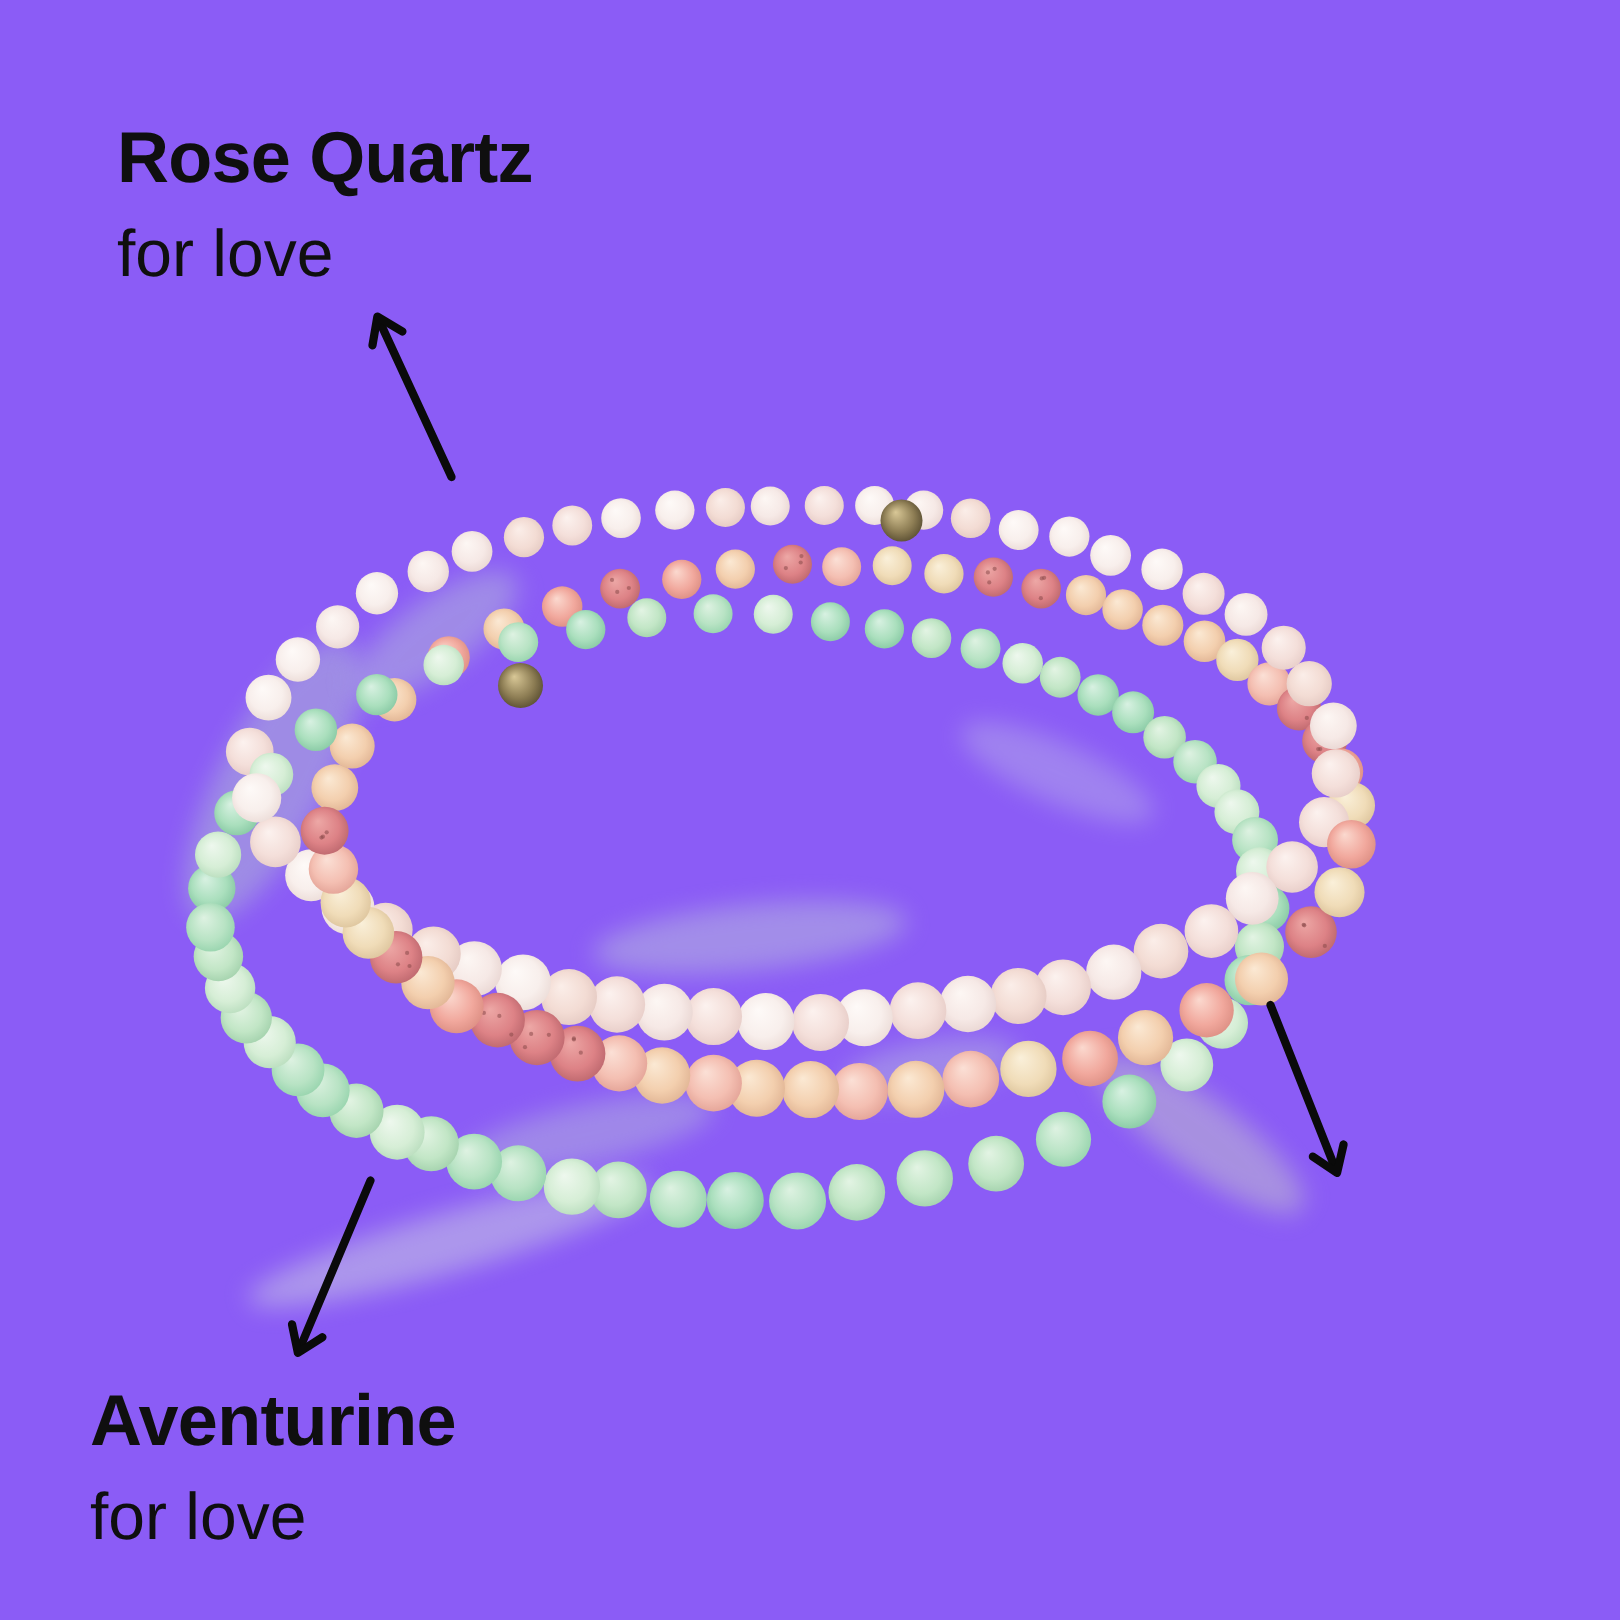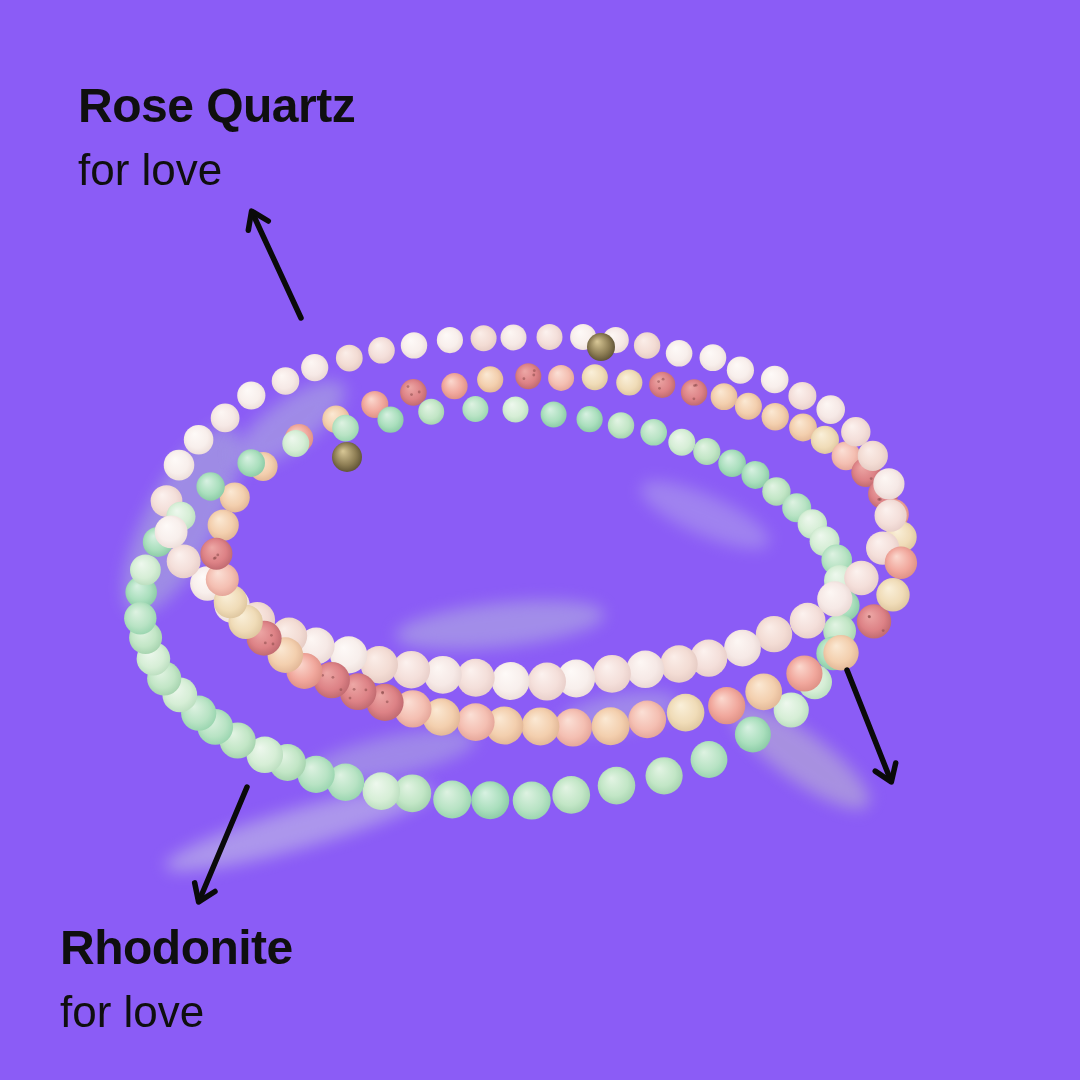--- a/index.html
+++ b/index.html
@@ -328,17 +328,17 @@
 
   <div class="label label-rose-quartz">
     <span class="title">Rose Quartz</span>
     <span class="subtitle">for love</span>
   </div>
 
   <div class="label label-rhodonite">
   </div>
 
   <div class="label label-aventurine">
-    <span class="title">Rhodonite</span>
+    <span class="title">Aventurine</span>
     <span class="subtitle">for love</span>
   </div>
 
 </div>
 
 </body></html>

